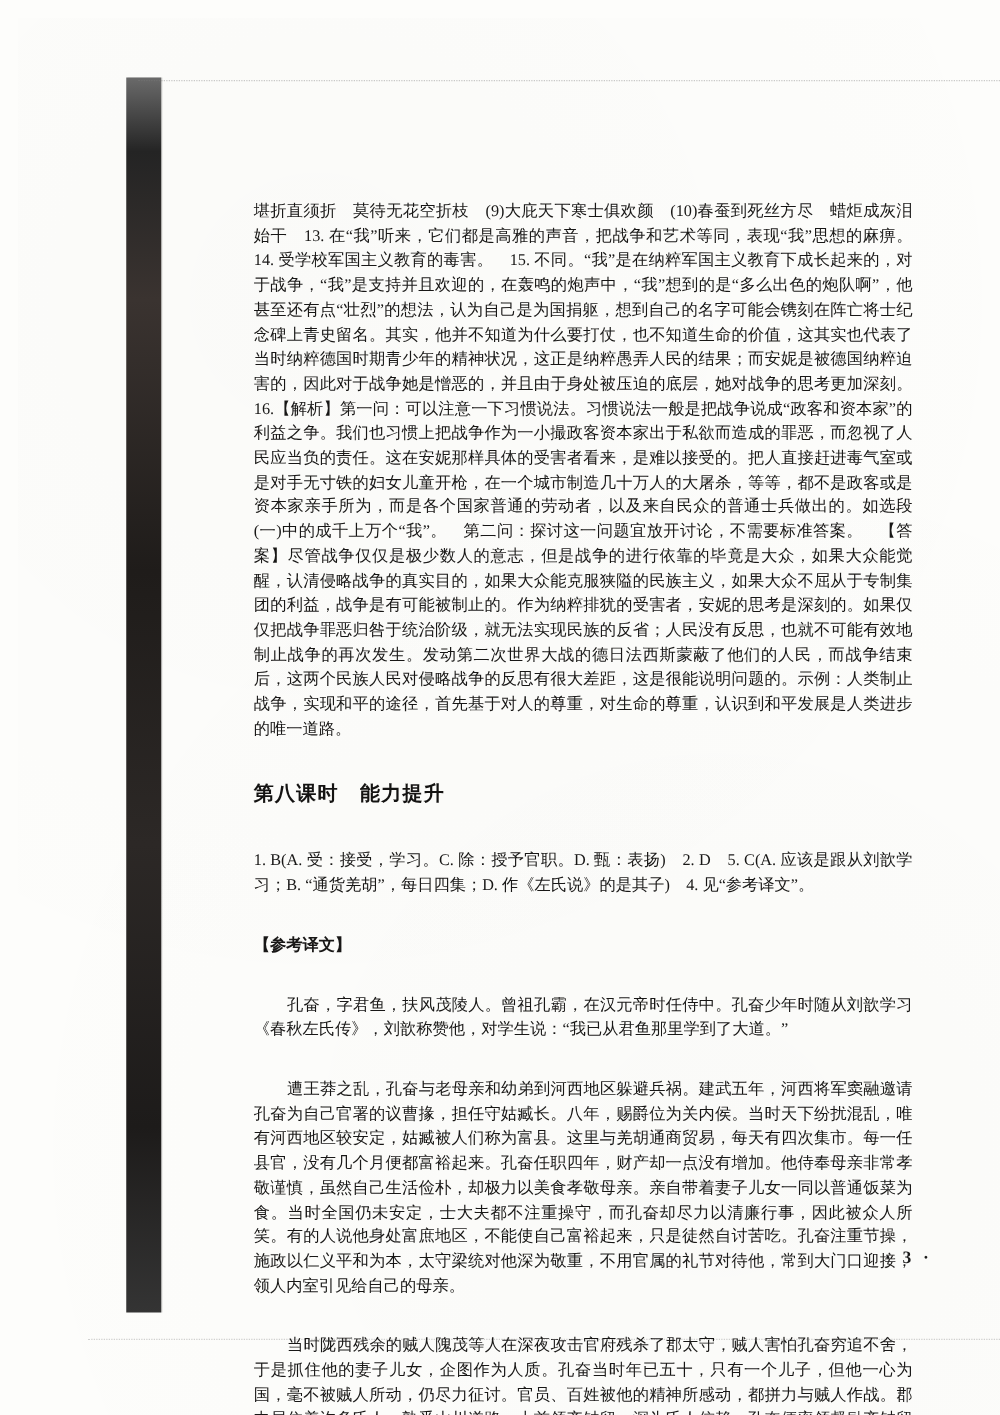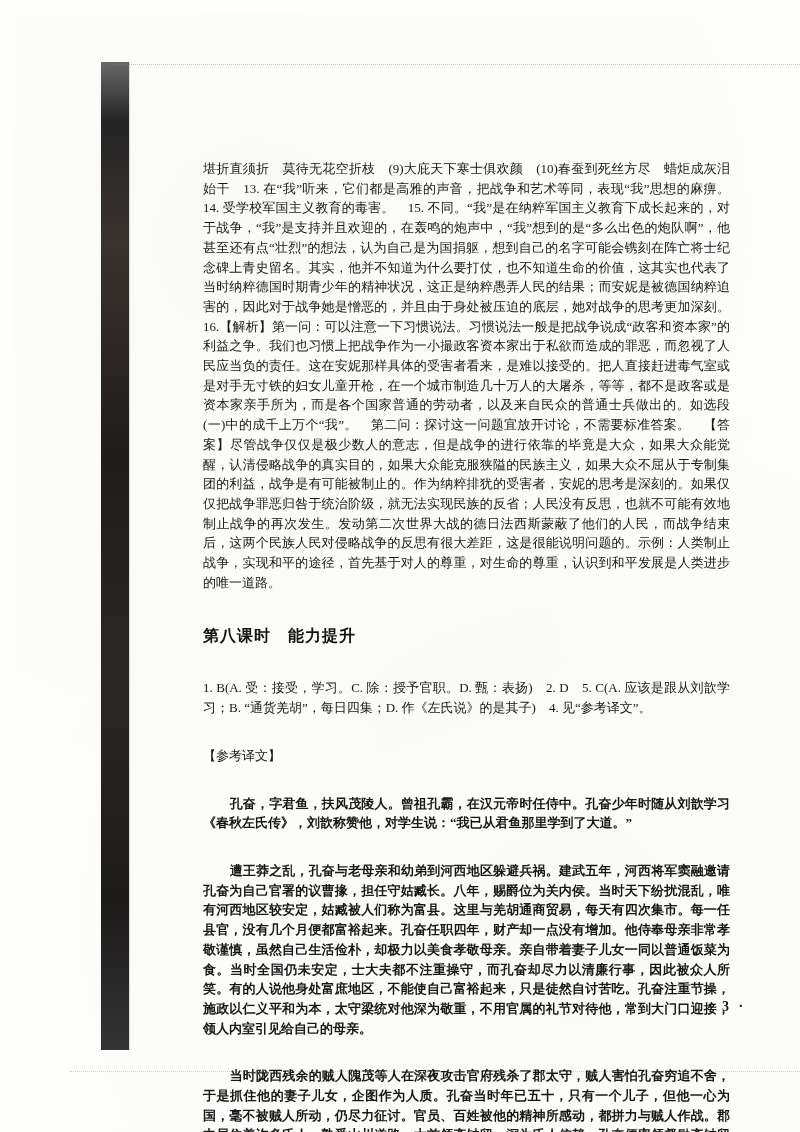--- a/index.html
+++ b/index.html
@@ -53,22 +53,22 @@
   }
   .text-block p { margin: 0; }
   .section-heading {
     font-weight: bold;
     font-size: 16px;
     line-height: 22px;
     margin: 5px 0 3px;
     color: #141312;
     letter-spacing: 1px;
   }
-  .translation-label { font-weight: normal; }
-  .indent { text-indent: 2.05em; font-weight: bold; }
+  .translation-label { font-weight: bold; }
+  .indent { text-indent: 2.05em; }
   .page-number {
     position: absolute;
     left: 668px;
     top: 971px;
     width: 90px;
     text-align: center;
     font-weight: bold;
     font-size: 14px;
     letter-spacing: 3px;
     color: #1a1a1a;

